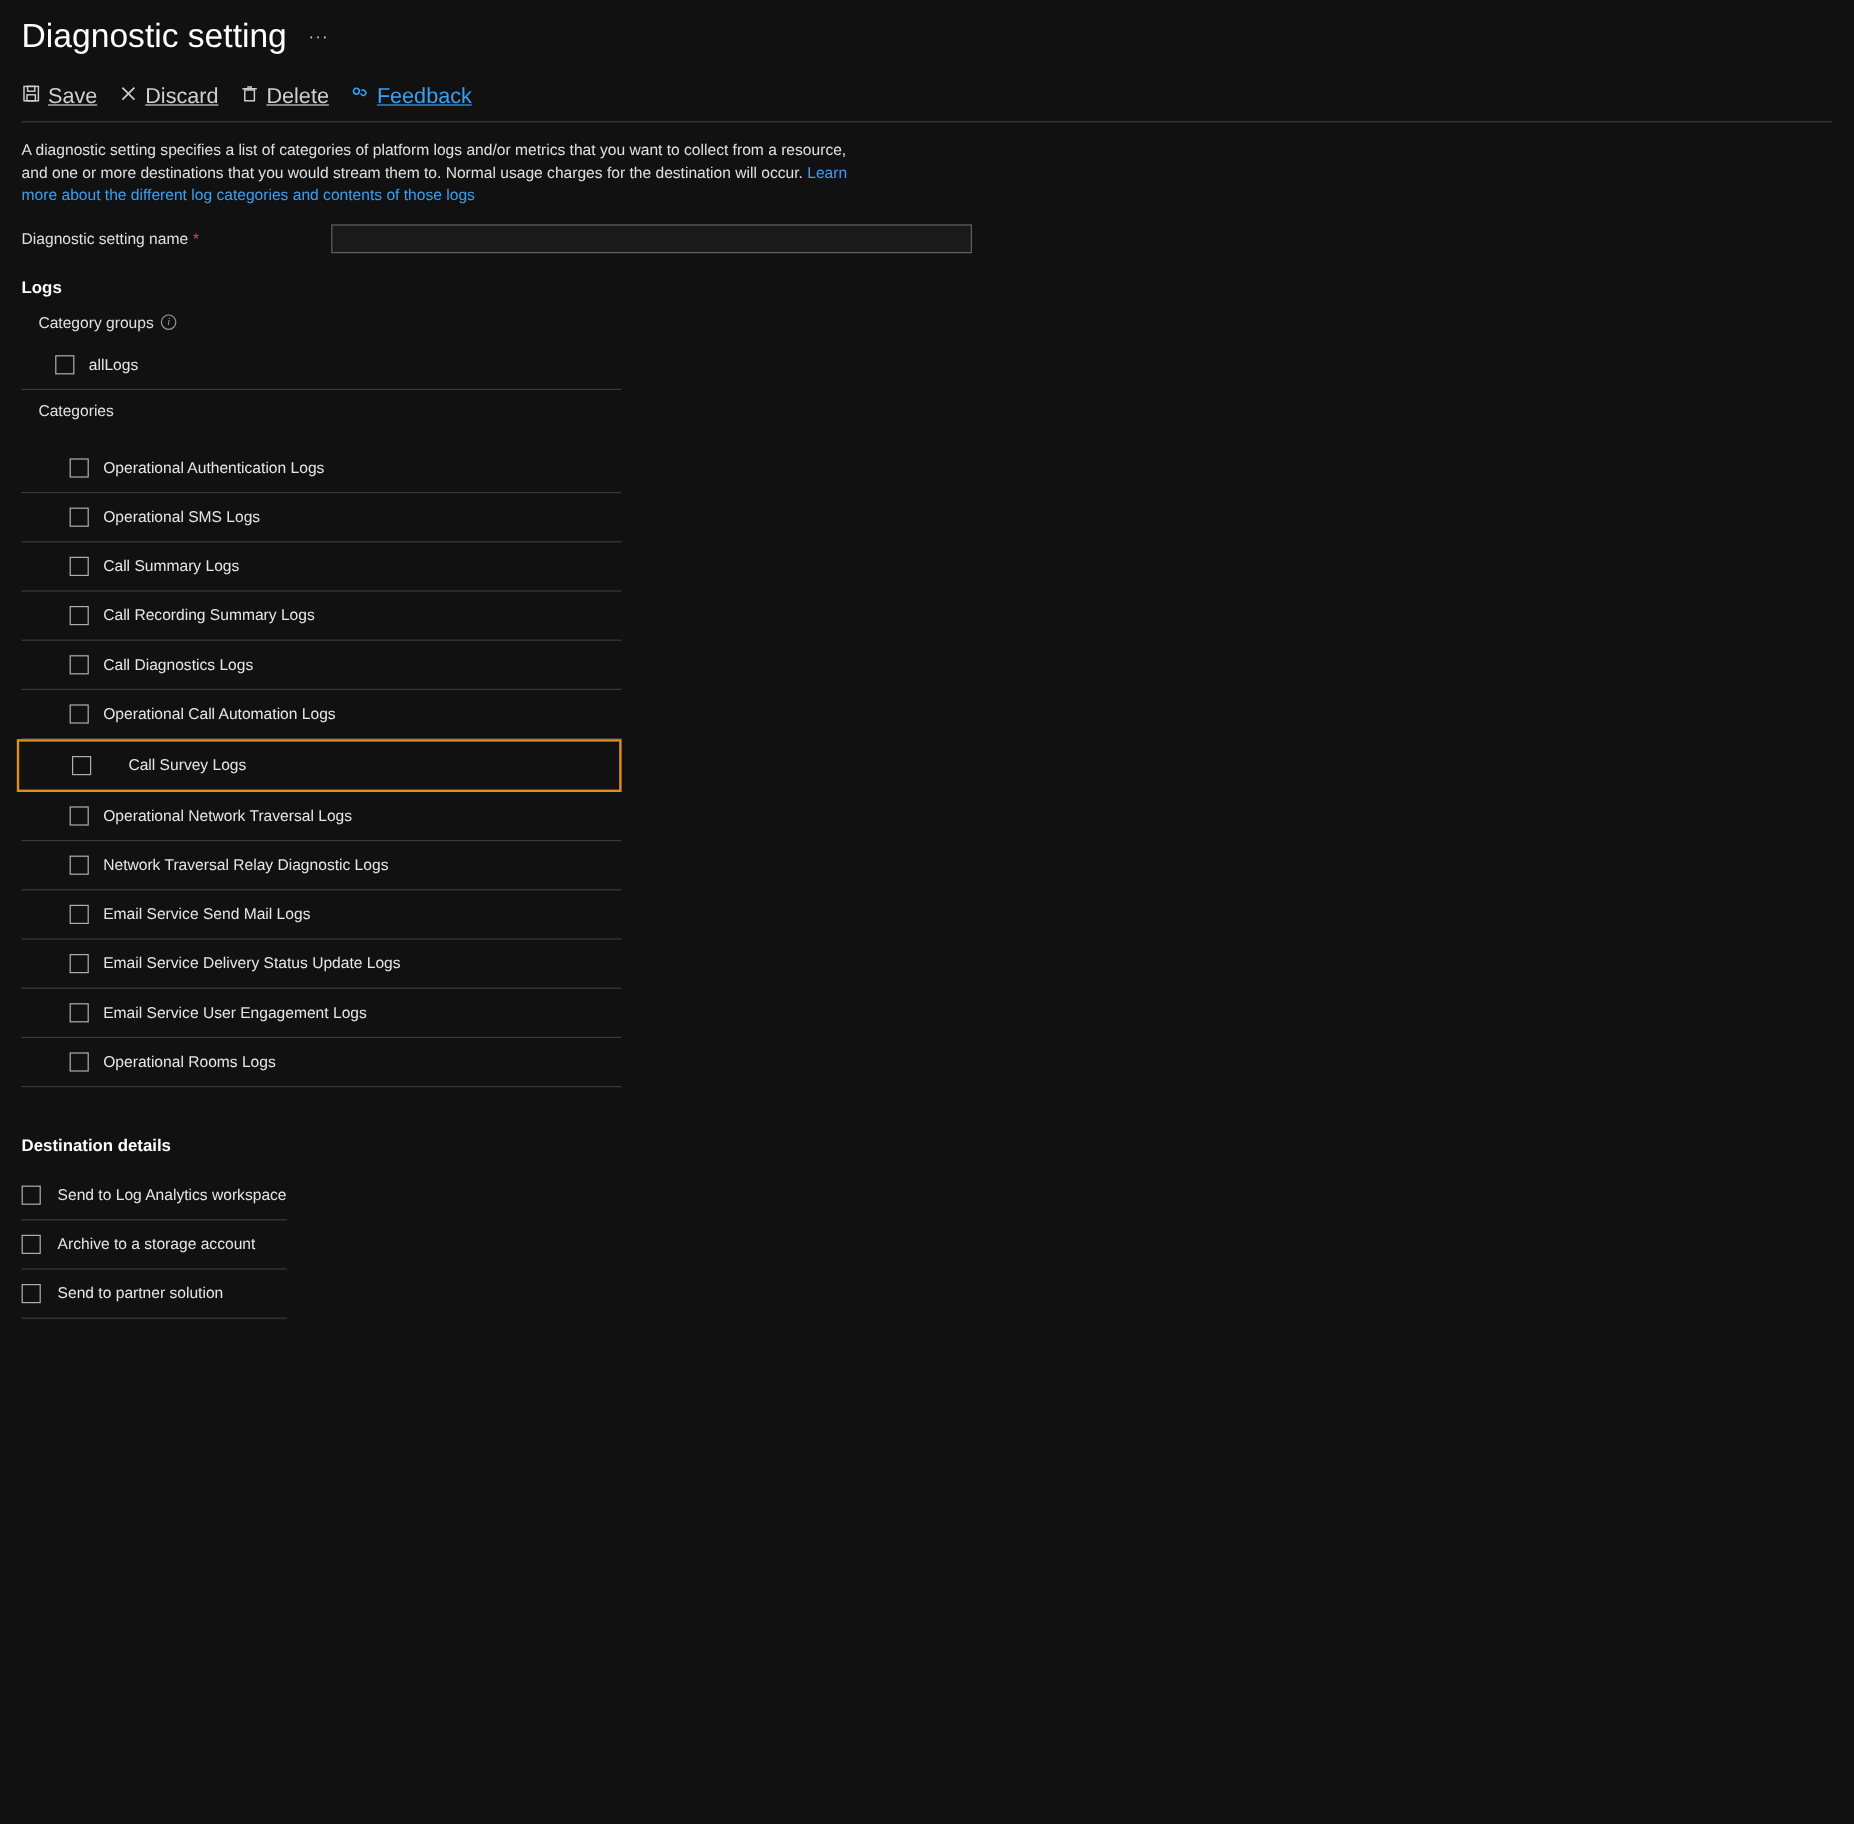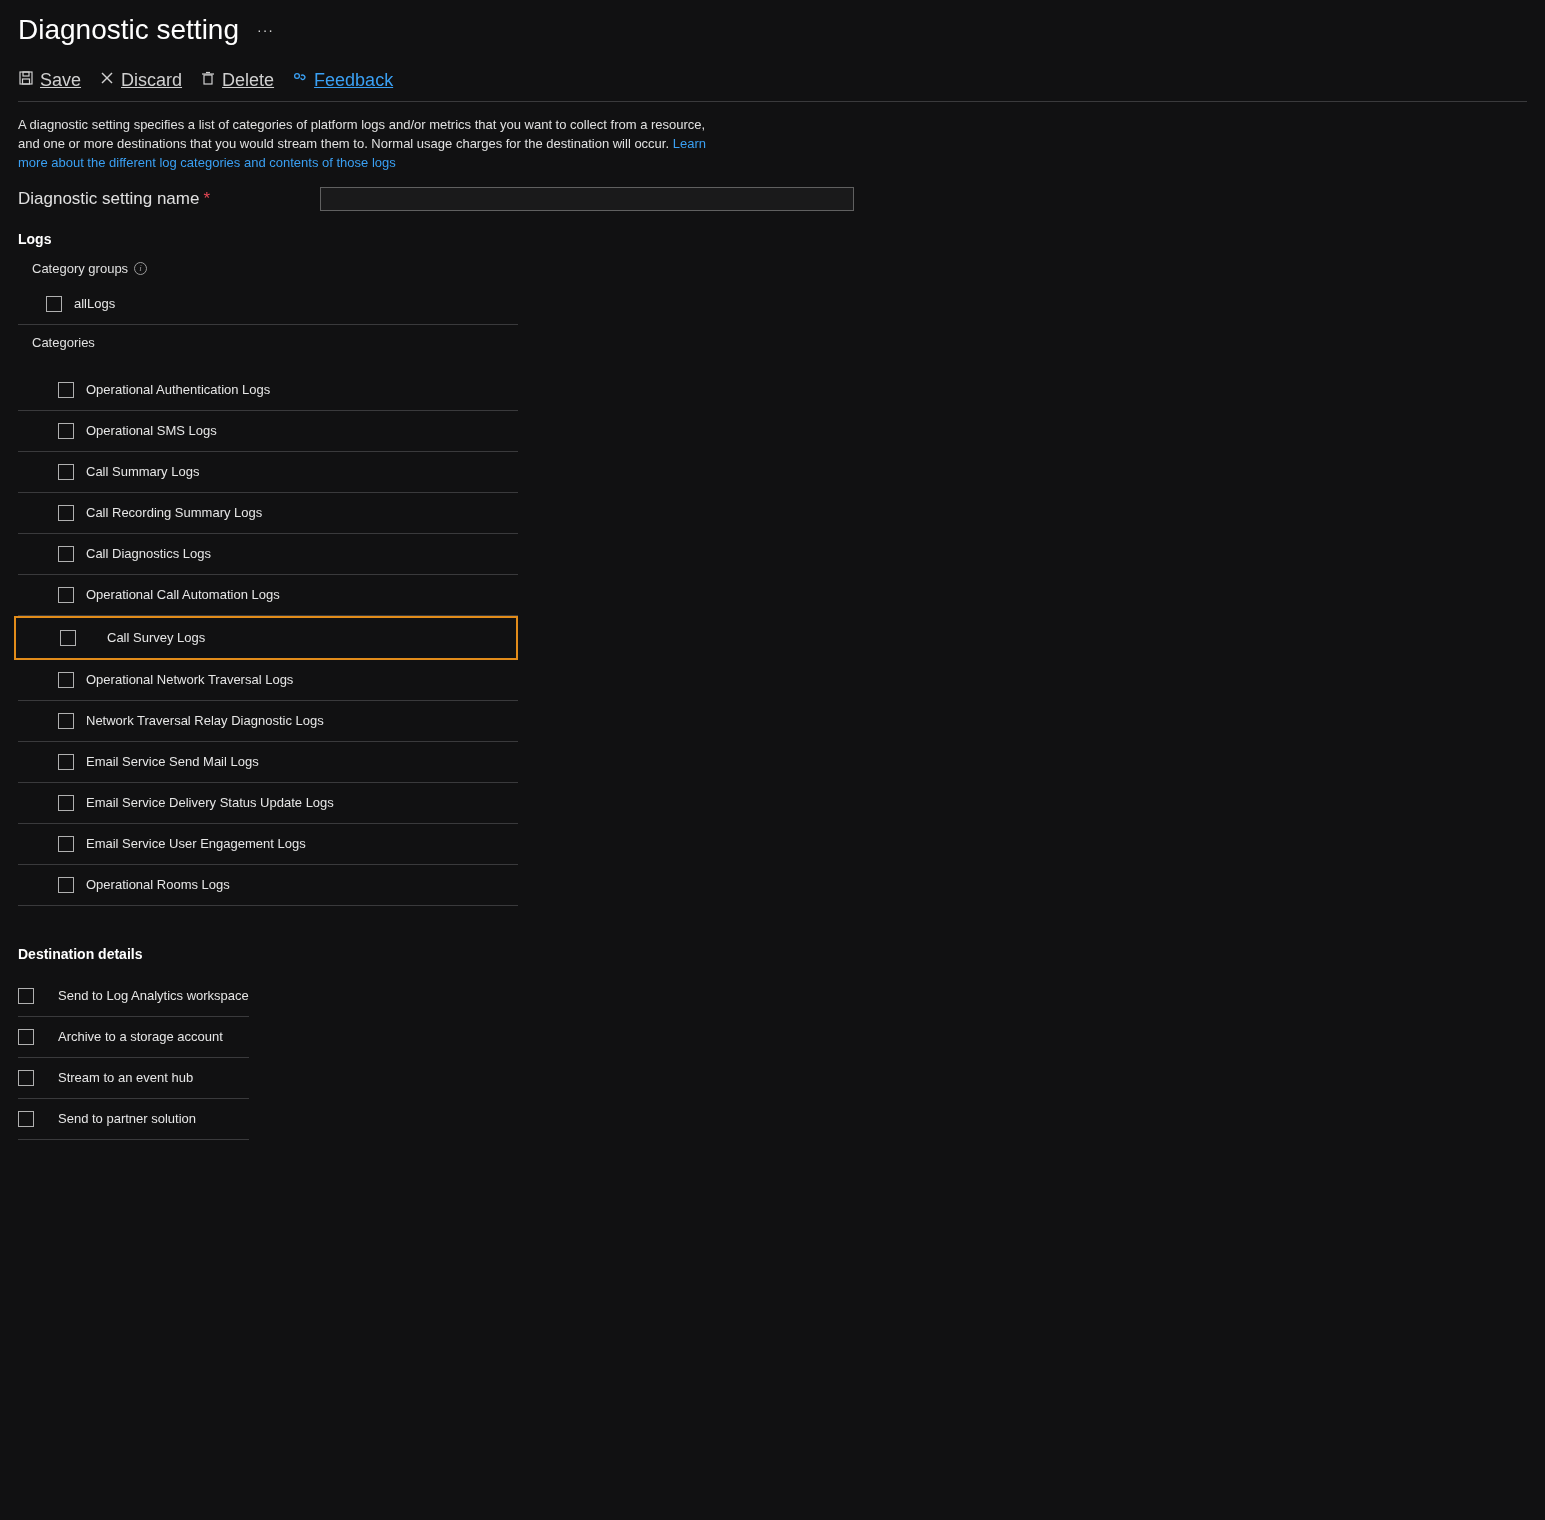--- a/index.html
+++ b/index.html
@@ -55,21 +55,21 @@
     color: #e0e0e0;
     padding-bottom: 14px;
   }
   .description a { color: #3aa0f3; text-decoration: none; cursor: pointer; }
   .name-row {
     display:flex;
     align-items:center;
     gap: 110px;
     margin-bottom: 20px;
   }
-  .name-label { font-size:17px; color:#e0e0e0; }
+  .name-label { font-size:13px; color:#e0e0e0; }
   .req { color:#e74856; margin-left:4px; }
   .name-input {
     width: 534px;
     height:24px;
     background:#1a1a1b;
     border:1px solid #606060;
     color:#e6e6e6;
     padding:2px 6px;
     font-size:13px;
   }
@@ -122,21 +122,21 @@
   .chk-row.group-item { padding-left:28px; }
   .chk-row.highlight {
     margin-left:-4px;
     padding-left:44px;
     border:2px solid #e28c1a;
     border-bottom:2px solid #e28c1a;
     gap:31px;
   }
   .chk-row.dest {
     padding:12px 0 12px 0;
-    gap:24px;
+    gap:14px;
   }
   .checkbox {
     width:16px;height:16px;
     border:1px solid #b0b0b0;
     background:transparent;
     flex-shrink:0;
     cursor:pointer;
   }
   .chk-label {
     font-size:13px;
@@ -279,22 +279,18 @@
         <div class="chk-row dest">
           <div class="checkbox"></div>
           <div class="chk-label">Send to Log Analytics workspace</div>
         </div>
         <div class="chk-row dest">
           <div class="checkbox"></div>
           <div class="chk-label">Archive to a storage account</div>
         </div>
         <div class="chk-row dest">
           <div class="checkbox"></div>
-          <div class="chk-label">Stream to an event hub</div>
-        </div>
-        <div class="chk-row dest">
-          <div class="checkbox"></div>
           <div class="chk-label">Send to partner solution</div>
         </div>
       </div>
   </div>
 
 </div>
 
 </body></html>

